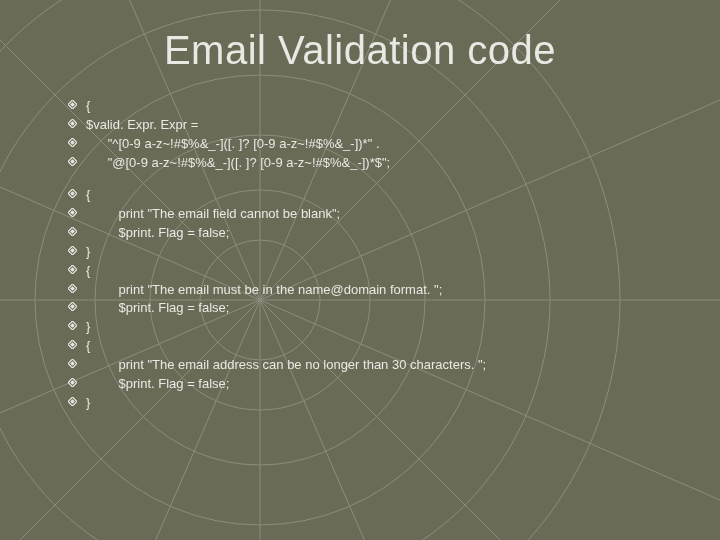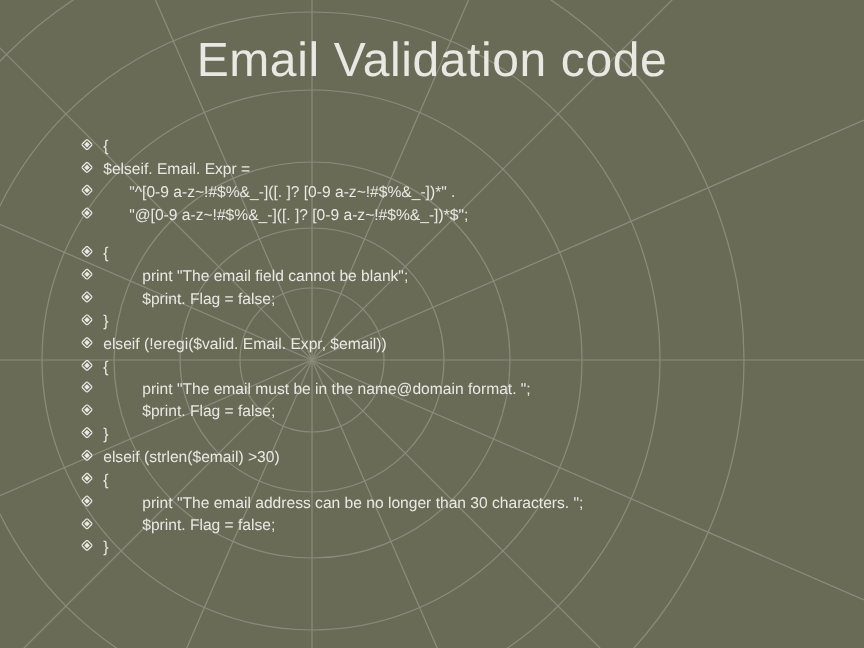--- a/index.html
+++ b/index.html
@@ -21,21 +21,21 @@
     height: 540px;
     padding: 28px 40px 20px 40px;
   }
   .title {
     font-family: Arial, Helvetica, sans-serif;
     font-size: 40px;
     font-weight: 400;
     color: #e9e9e4;
     text-align: center;
     letter-spacing: 0.5px;
-    margin-bottom: 40px;
+    margin-bottom: 24px;
   }
   .content {
     padding-left: 28px;
   }
   .group {
     margin-bottom: 14px;
   }
   .line {
     display: flex;
     align-items: flex-start;
@@ -85,21 +85,21 @@
 
   <div class="content">
     <div class="group" id="group1">
         <div class="line"><span class="bullet"><svg width="9" height="9" viewBox="0 0 10 10">
               <polygon points="5,0 10,5 5,10 0,5" fill="none" stroke="#e9e9e4" stroke-width="1.2"></polygon>
               <polygon points="5,2.4 7.6,5 5,7.6 2.4,5" fill="#e9e9e4"></polygon>
             </svg></span><span class="txt">{</span></div>
         <div class="line"><span class="bullet"><svg width="9" height="9" viewBox="0 0 10 10">
               <polygon points="5,0 10,5 5,10 0,5" fill="none" stroke="#e9e9e4" stroke-width="1.2"></polygon>
               <polygon points="5,2.4 7.6,5 5,7.6 2.4,5" fill="#e9e9e4"></polygon>
-            </svg></span><span class="txt">$elseif. Email. Expr =</span></div>
+            </svg></span><span class="txt">$valid. Expr. Expr =</span></div>
         <div class="line"><span class="bullet"><svg width="9" height="9" viewBox="0 0 10 10">
               <polygon points="5,0 10,5 5,10 0,5" fill="none" stroke="#e9e9e4" stroke-width="1.2"></polygon>
               <polygon points="5,2.4 7.6,5 5,7.6 2.4,5" fill="#e9e9e4"></polygon>
             </svg></span><span class="txt">      "^[0-9 a-z~!#$%&amp;_-]([. ]? [0-9 a-z~!#$%&amp;_-])*" .</span></div>
         <div class="line"><span class="bullet"><svg width="9" height="9" viewBox="0 0 10 10">
               <polygon points="5,0 10,5 5,10 0,5" fill="none" stroke="#e9e9e4" stroke-width="1.2"></polygon>
               <polygon points="5,2.4 7.6,5 5,7.6 2.4,5" fill="#e9e9e4"></polygon>
             </svg></span><span class="txt">      "@[0-9 a-z~!#$%&amp;_-]([. ]? [0-9 a-z~!#$%&amp;_-])*$";</span></div>
       </div>
     <div class="group" id="group2">
@@ -115,41 +115,33 @@
               <polygon points="5,0 10,5 5,10 0,5" fill="none" stroke="#e9e9e4" stroke-width="1.2"></polygon>
               <polygon points="5,2.4 7.6,5 5,7.6 2.4,5" fill="#e9e9e4"></polygon>
             </svg></span><span class="txt">         $print. Flag = false;</span></div>
         <div class="line"><span class="bullet"><svg width="9" height="9" viewBox="0 0 10 10">
               <polygon points="5,0 10,5 5,10 0,5" fill="none" stroke="#e9e9e4" stroke-width="1.2"></polygon>
               <polygon points="5,2.4 7.6,5 5,7.6 2.4,5" fill="#e9e9e4"></polygon>
             </svg></span><span class="txt">}</span></div>
         <div class="line"><span class="bullet"><svg width="9" height="9" viewBox="0 0 10 10">
               <polygon points="5,0 10,5 5,10 0,5" fill="none" stroke="#e9e9e4" stroke-width="1.2"></polygon>
               <polygon points="5,2.4 7.6,5 5,7.6 2.4,5" fill="#e9e9e4"></polygon>
-            </svg></span><span class="txt">elseif (!eregi($valid. Email. Expr, $email))</span></div>
-        <div class="line"><span class="bullet"><svg width="9" height="9" viewBox="0 0 10 10">
-              <polygon points="5,0 10,5 5,10 0,5" fill="none" stroke="#e9e9e4" stroke-width="1.2"></polygon>
-              <polygon points="5,2.4 7.6,5 5,7.6 2.4,5" fill="#e9e9e4"></polygon>
             </svg></span><span class="txt">{</span></div>
         <div class="line"><span class="bullet"><svg width="9" height="9" viewBox="0 0 10 10">
               <polygon points="5,0 10,5 5,10 0,5" fill="none" stroke="#e9e9e4" stroke-width="1.2"></polygon>
               <polygon points="5,2.4 7.6,5 5,7.6 2.4,5" fill="#e9e9e4"></polygon>
             </svg></span><span class="txt">         print "The email must be in the name@domain format. ";</span></div>
         <div class="line"><span class="bullet"><svg width="9" height="9" viewBox="0 0 10 10">
               <polygon points="5,0 10,5 5,10 0,5" fill="none" stroke="#e9e9e4" stroke-width="1.2"></polygon>
               <polygon points="5,2.4 7.6,5 5,7.6 2.4,5" fill="#e9e9e4"></polygon>
             </svg></span><span class="txt">         $print. Flag = false;</span></div>
         <div class="line"><span class="bullet"><svg width="9" height="9" viewBox="0 0 10 10">
               <polygon points="5,0 10,5 5,10 0,5" fill="none" stroke="#e9e9e4" stroke-width="1.2"></polygon>
               <polygon points="5,2.4 7.6,5 5,7.6 2.4,5" fill="#e9e9e4"></polygon>
             </svg></span><span class="txt">}</span></div>
-        <div class="line"><span class="bullet"><svg width="9" height="9" viewBox="0 0 10 10">
-              <polygon points="5,0 10,5 5,10 0,5" fill="none" stroke="#e9e9e4" stroke-width="1.2"></polygon>
-              <polygon points="5,2.4 7.6,5 5,7.6 2.4,5" fill="#e9e9e4"></polygon>
-            </svg></span><span class="txt">elseif (strlen($email) &gt;30)</span></div>
         <div class="line"><span class="bullet"><svg width="9" height="9" viewBox="0 0 10 10">
               <polygon points="5,0 10,5 5,10 0,5" fill="none" stroke="#e9e9e4" stroke-width="1.2"></polygon>
               <polygon points="5,2.4 7.6,5 5,7.6 2.4,5" fill="#e9e9e4"></polygon>
             </svg></span><span class="txt">{</span></div>
         <div class="line"><span class="bullet"><svg width="9" height="9" viewBox="0 0 10 10">
               <polygon points="5,0 10,5 5,10 0,5" fill="none" stroke="#e9e9e4" stroke-width="1.2"></polygon>
               <polygon points="5,2.4 7.6,5 5,7.6 2.4,5" fill="#e9e9e4"></polygon>
             </svg></span><span class="txt">         print "The email address can be no longer than 30 characters. ";</span></div>
         <div class="line"><span class="bullet"><svg width="9" height="9" viewBox="0 0 10 10">
               <polygon points="5,0 10,5 5,10 0,5" fill="none" stroke="#e9e9e4" stroke-width="1.2"></polygon>

